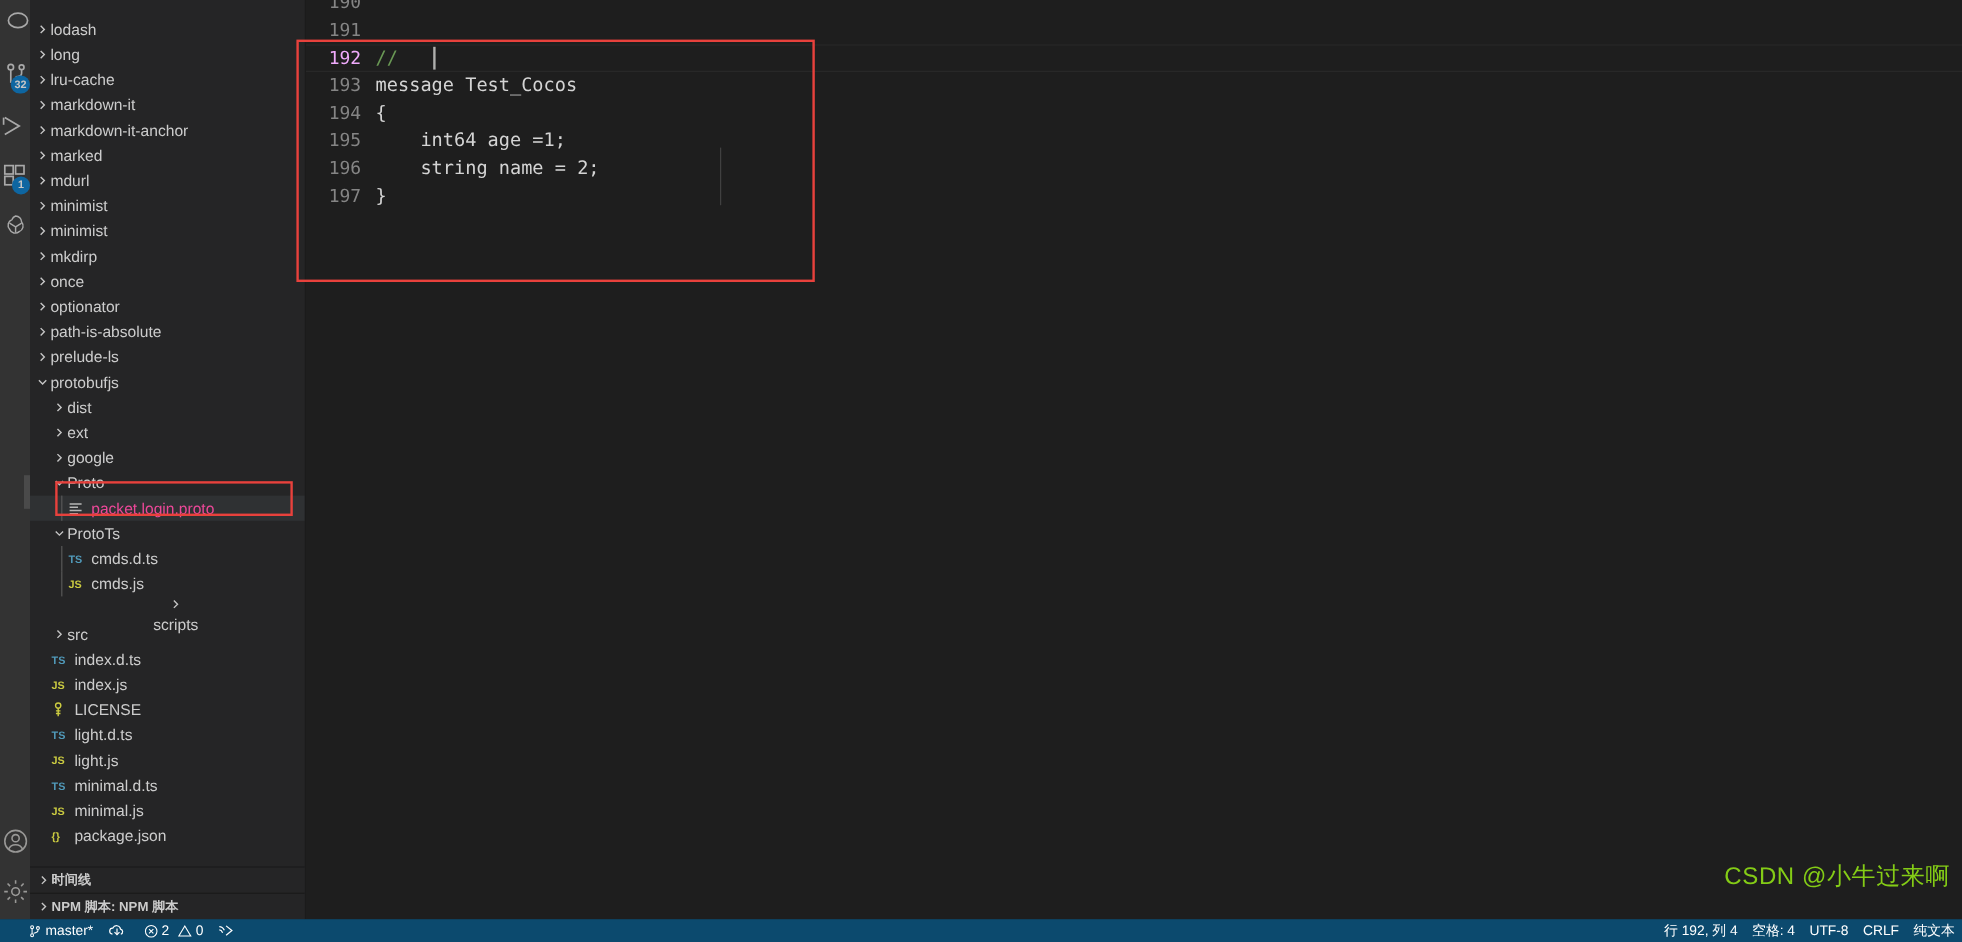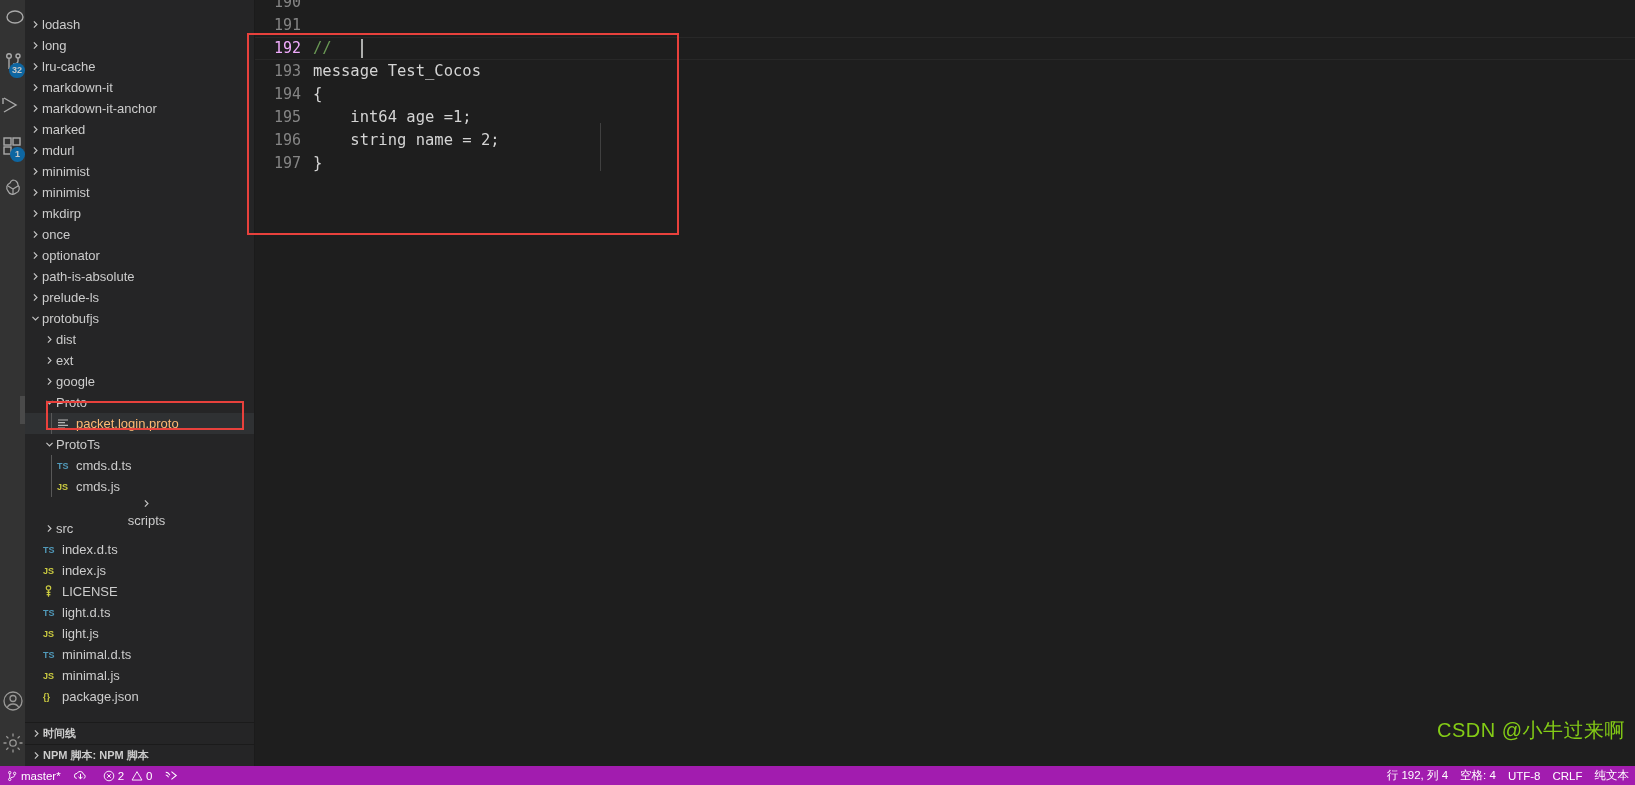--- a/index.html
+++ b/index.html
@@ -92,21 +92,21 @@
     color: #c5c5c5;
   }
   .row .twisty svg { display:block; }
   .row .ficon {
     width: 19px; flex: 0 0 19px;
     display: flex; align-items: center; justify-content: flex-start;
     font-size: 9px; font-weight: bold;
     font-family: "Liberation Sans", sans-serif;
   }
   .row .lbl { color: #cccccc; font-size: 13px; line-height: 21px; }
-  .row.selected .lbl { color: #fdba74; text-decoration: underline; }
+  .row.selected .lbl { color: #ec4899; text-decoration: underline; }
   .indent-guide {
     position: absolute;
     top: 0; bottom: 0;
     width: 1px;
     background: #585858;
   }
 
   .panel-header {
     height: 22px;
     display: flex; align-items: center;
@@ -200,26 +200,27 @@
     color: #84cc16;
     font-size: 20px;
     font-family: "Liberation Sans", sans-serif;
     letter-spacing: .5px;
     z-index: 30;
   }
 
   
   .statusbar {
     height: 19px; flex: 0 0 19px;
-    background: #a21caf;
+    background: #0c4a6e;
     color: #ffffff;
     display: flex;
     align-items: center;
     font-size: 11.5px;
     z-index: 50;
+    padding-left: 17px;
   }
   .sb-left { display: flex; align-items: center; }
   .sb-right { margin-left: auto; display: flex; align-items: center; overflow: hidden; }
   .sb-item {
     display: flex; align-items: center; gap: 3px;
     padding: 0 6px; height: 19px;
     white-space: nowrap;
   }
   .sb-item svg { display: block; }
 </style>

